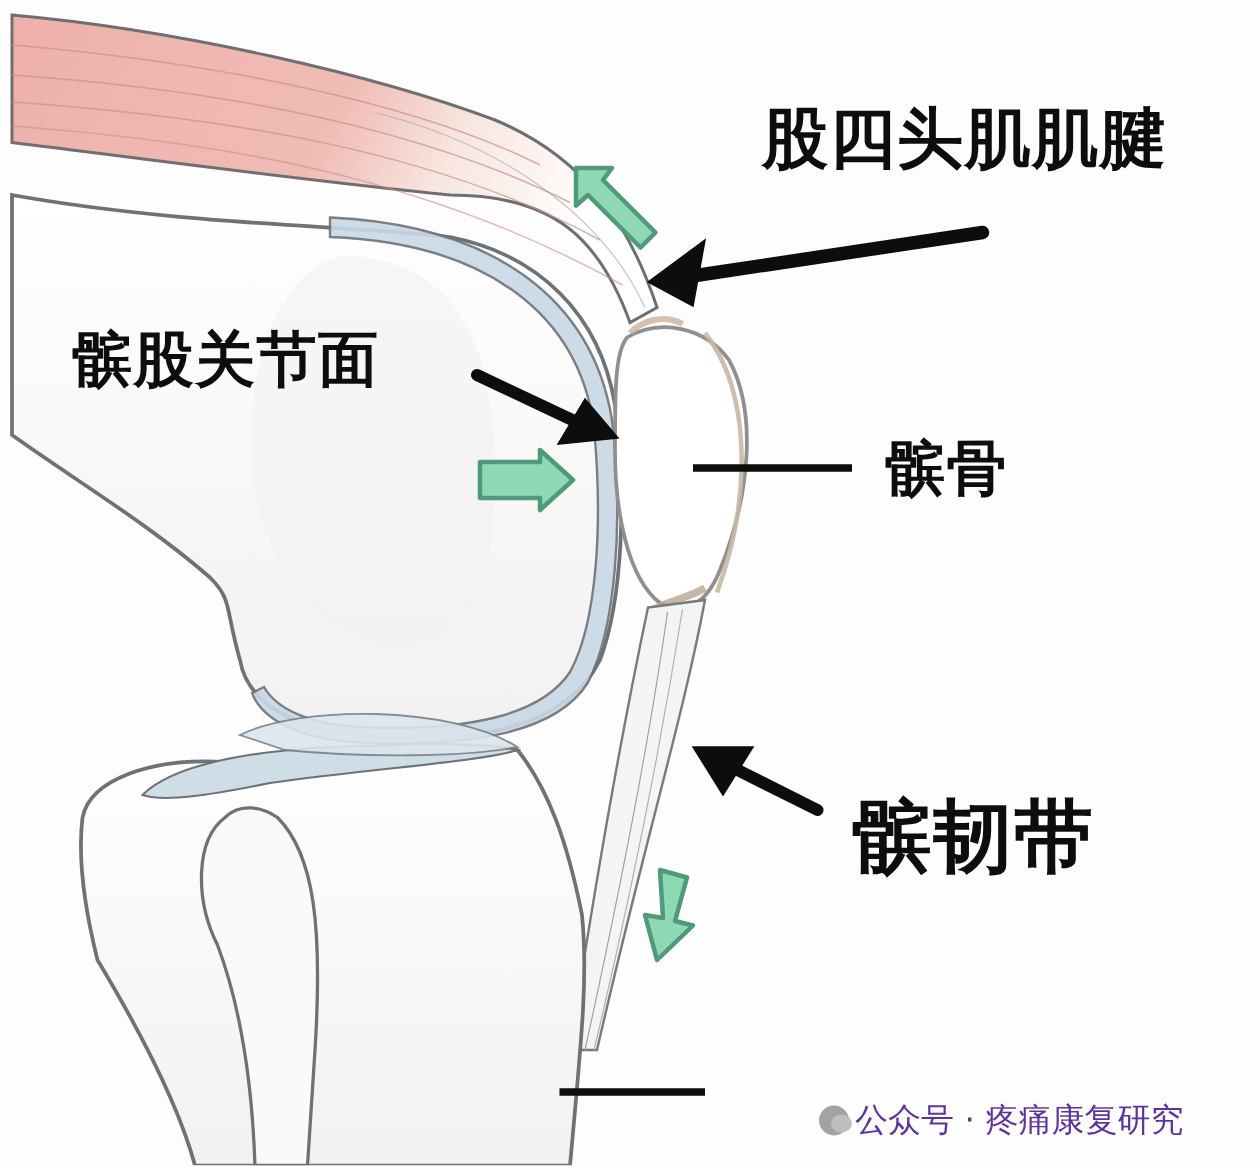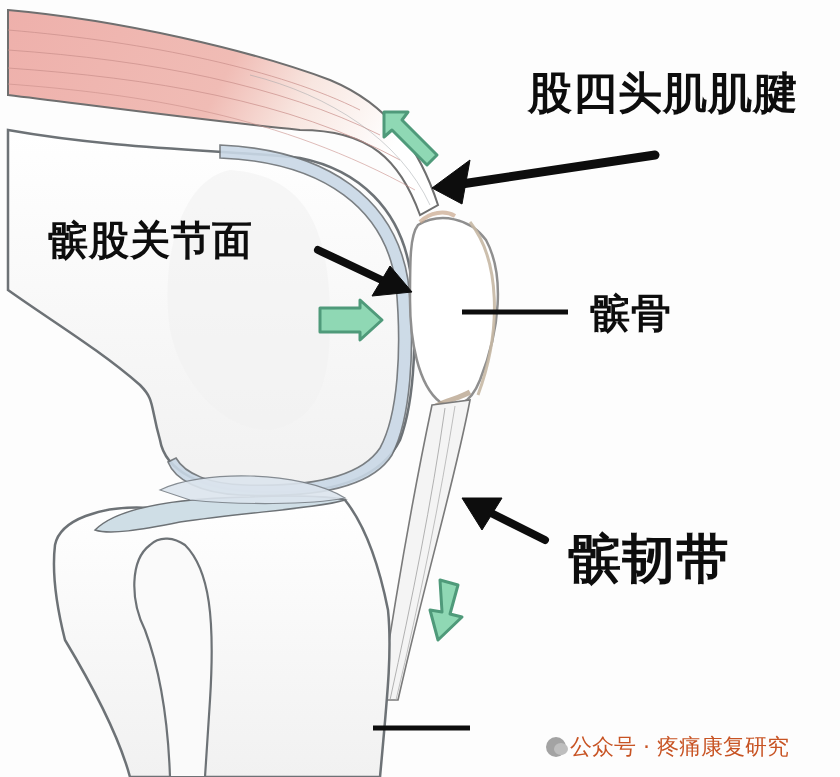--- a/index.html
+++ b/index.html
@@ -21,31 +21,31 @@
       width: 840px; height: 777px;
     }
     .label {
       position: absolute;
       font-weight: bold;
       color: #0d0d0d;
       white-space: nowrap;
       letter-spacing: 1px;
       line-height: 1;
     }
-    .lbl-quad { left: 528px; top: 71px; font-size: 44px; }
+    .lbl-quad { left: 508px; top: 71px; font-size: 44px; }
     .lbl-pf { left: 48px; top: 220px; font-size: 40px; }
     .lbl-patella { left: 590px; top: 293px; font-size: 40px; }
     .lbl-lig { left: 568px; top: 532px; font-size: 53px; }
     .lbl-tub { left: 494px; top: 703px; font-size: 40px; }
     .watermark {
       position: absolute;
       left: 546px;
       top: 732px;
       font-size: 22px;
-      color: #c2410c;
+      color: #4c1d95;
       white-space: nowrap;
       opacity: 0.9;
     }
     .wm-icon {
       display: inline-block;
       width: 20px; height: 20px;
       border-radius: 50%;
       background: #9a9a9a;
       vertical-align: -3px;
       margin-right: 4px;

